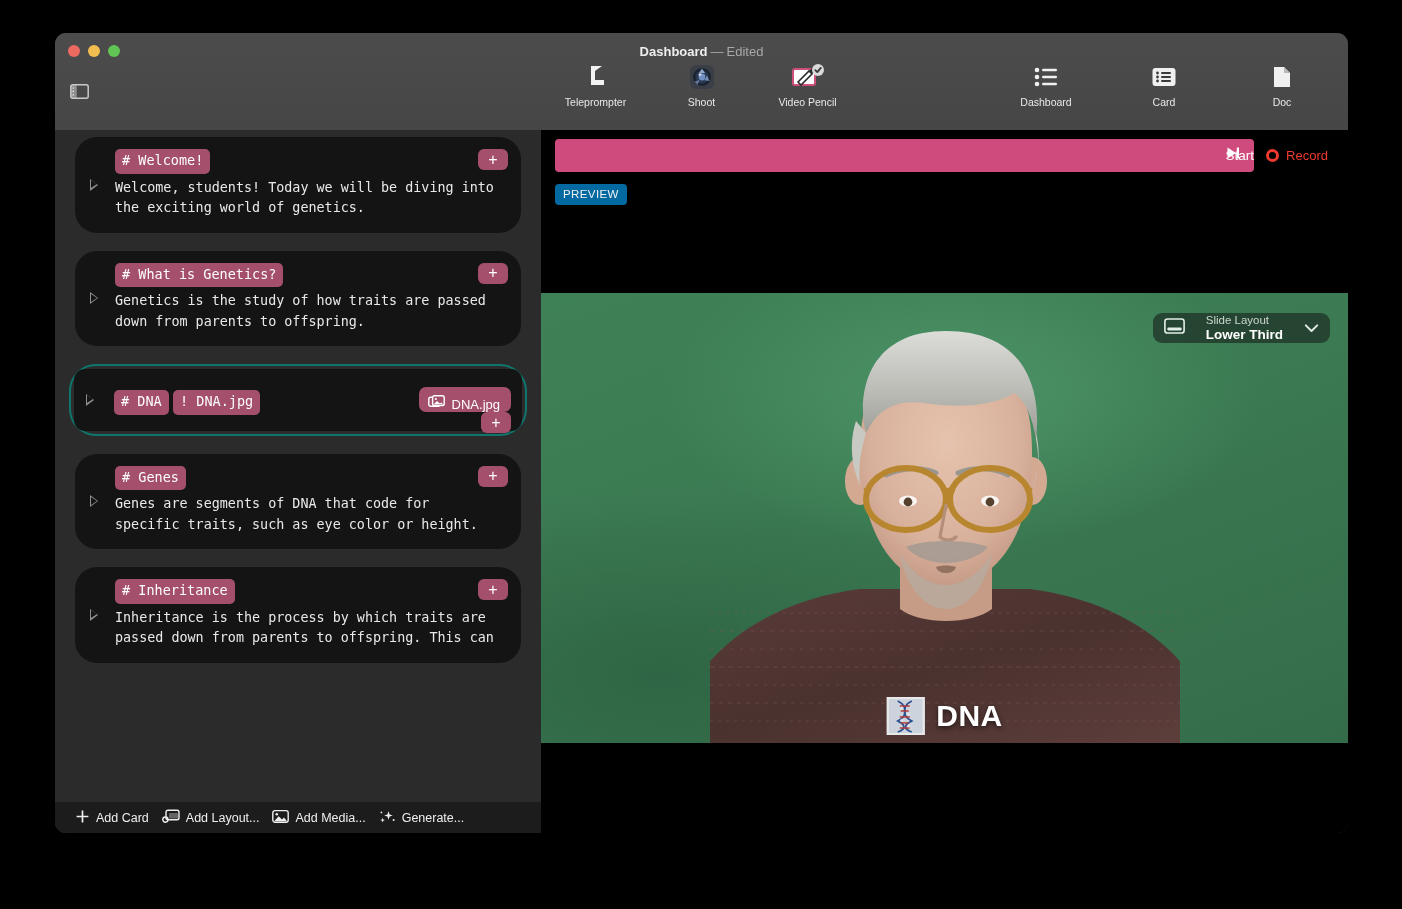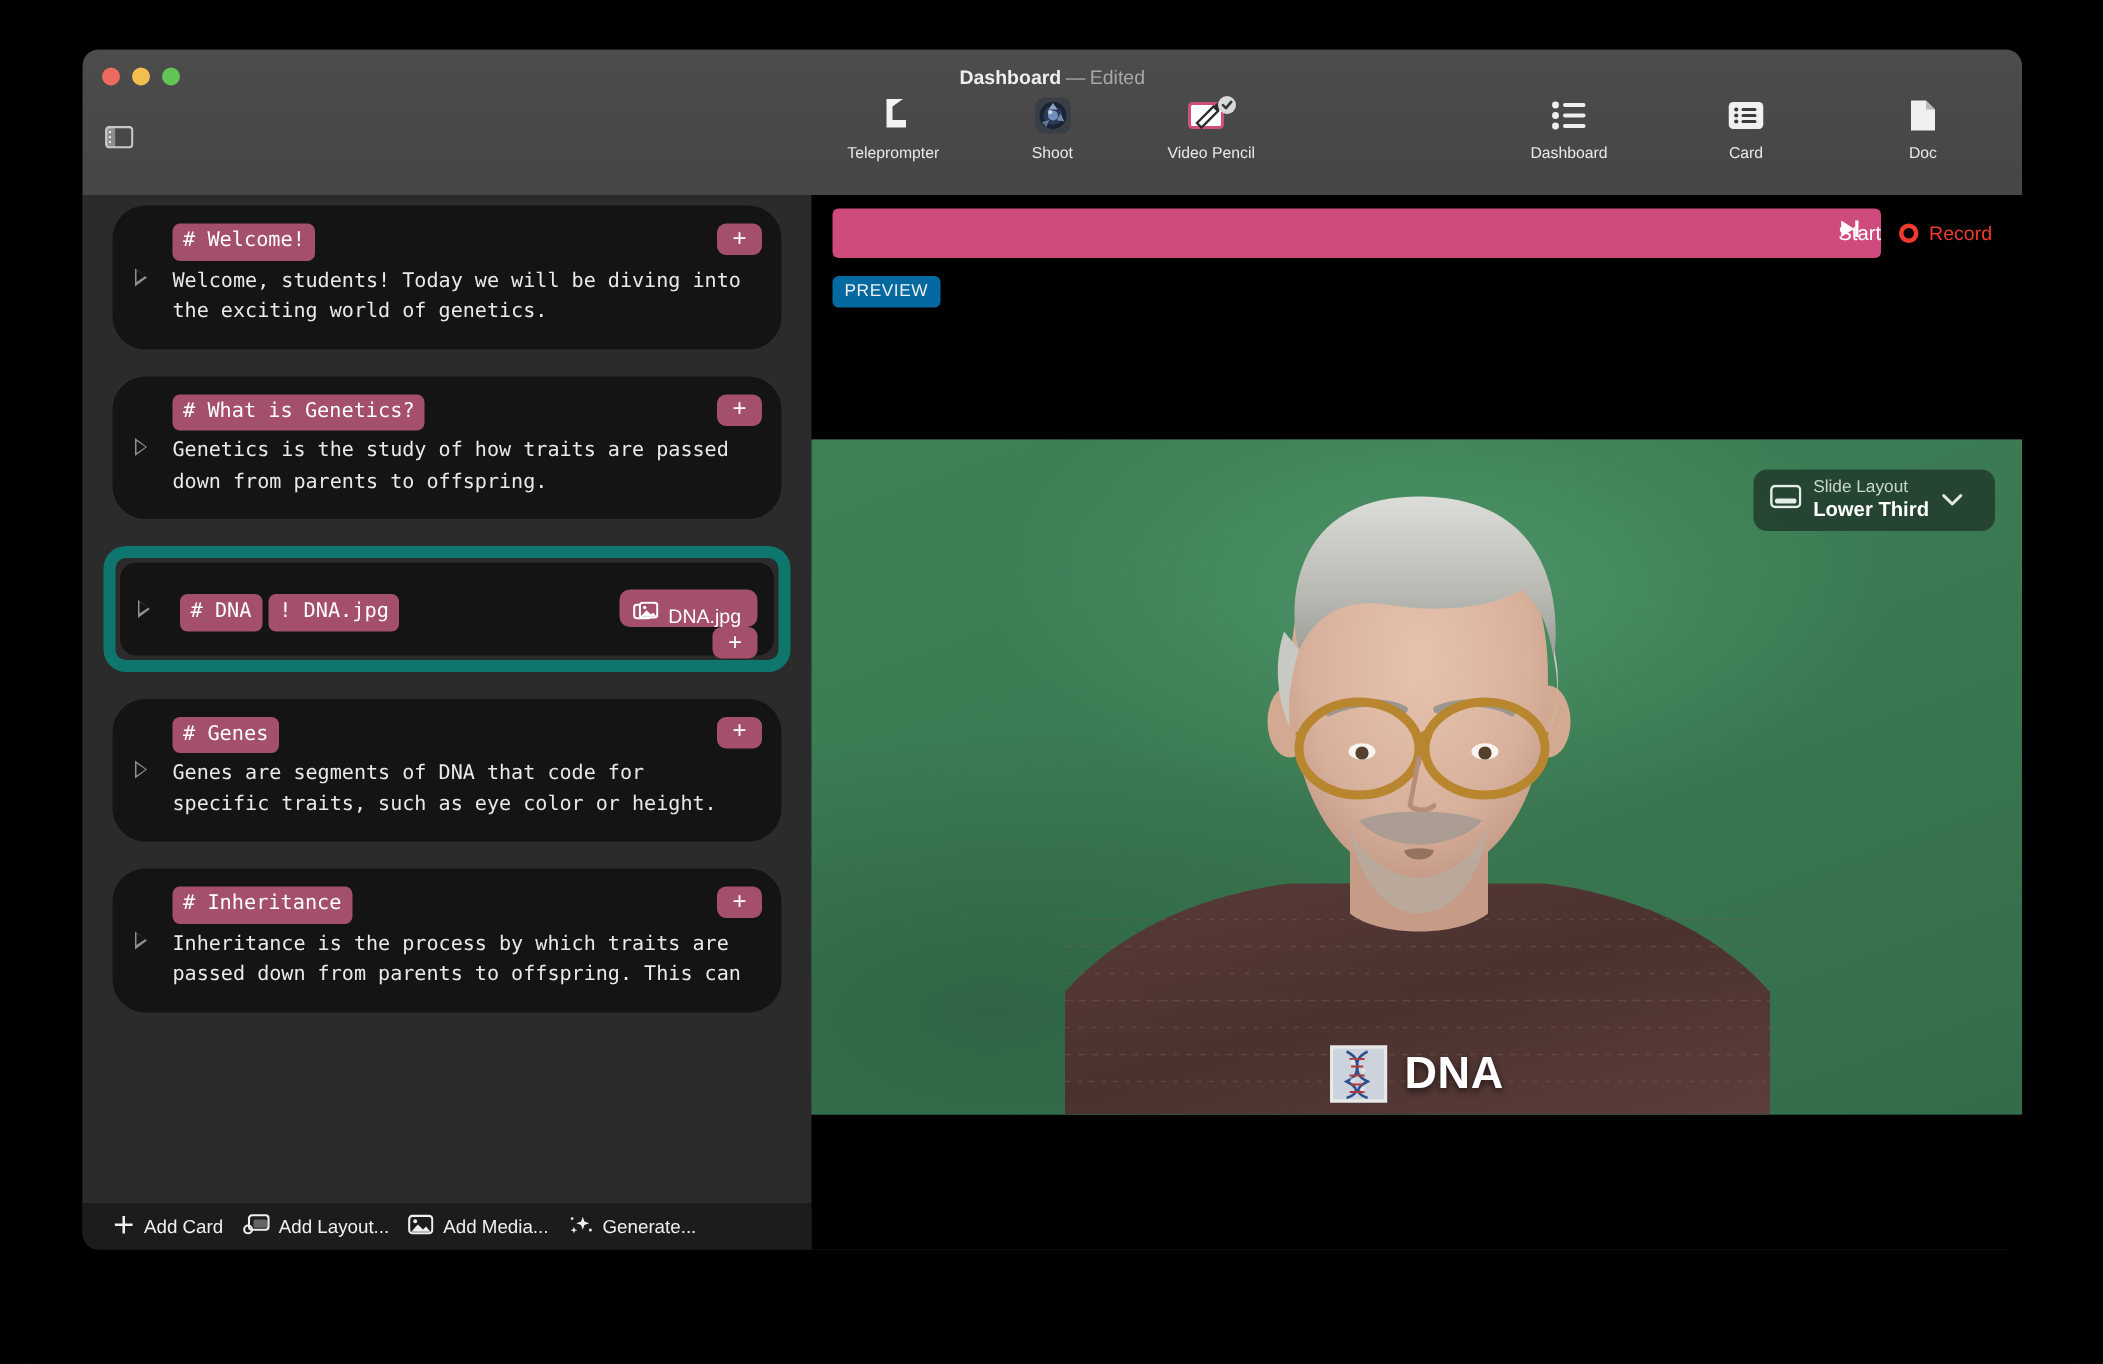--- a/index.html
+++ b/index.html
@@ -94,22 +94,22 @@
 
   .card-wrap { position: relative; margin-bottom: 18px; }
   .card {
     position: relative;
     background: #141414;
     border-radius: 22px;
     padding: 12px 16px 14px 40px;
     box-sizing: border-box;
   }
   .card-wrap.selected {
-    border: 8px solid #0f766e;
-    border-radius: 15px;
+    border: 2px solid #0f766e;
+    border-radius: 27px;
     padding: 3px;
     margin-left: -6px; margin-right: -6px;
     background: transparent;
   }
   .card-wrap.selected .card { border-radius: 11px; }
 
   .playtri {
     position: absolute;
     left: 15px; top: 50%;
     transform: translateY(-50%);
@@ -291,23 +291,23 @@
   }
 
   
   #person { position: absolute; left: 50%; bottom: 0; transform: translateX(-50%); width: 470px; height: 430px; }
 
   #layout-dd {
     position: absolute;
     right: 18px; top: 20px;
     background: rgba(34,62,45,.88);
     border-radius: 9px;
-    height: 41px;
-    display: flex; align-items: center; gap: 8px;
-    padding: 0 21px 0 11px;
+    height: 30px;
+    display: flex; align-items: center; gap: 21px;
+    padding: 0 11px 0 11px;
     cursor: pointer;
   }
   #layout-dd .ddtexts { display: flex; flex-direction: column; line-height: 1.15; }
   #layout-dd .ddtitle { font-size: 11.5px; color: #c9d6cd; }
   #layout-dd .ddvalue { font-size: 13.5px; color: #ffffff; font-weight: bold; }
 
   #lower-third {
     position: absolute;
     left: 50%; transform: translateX(-50%);
     bottom: 8px;

